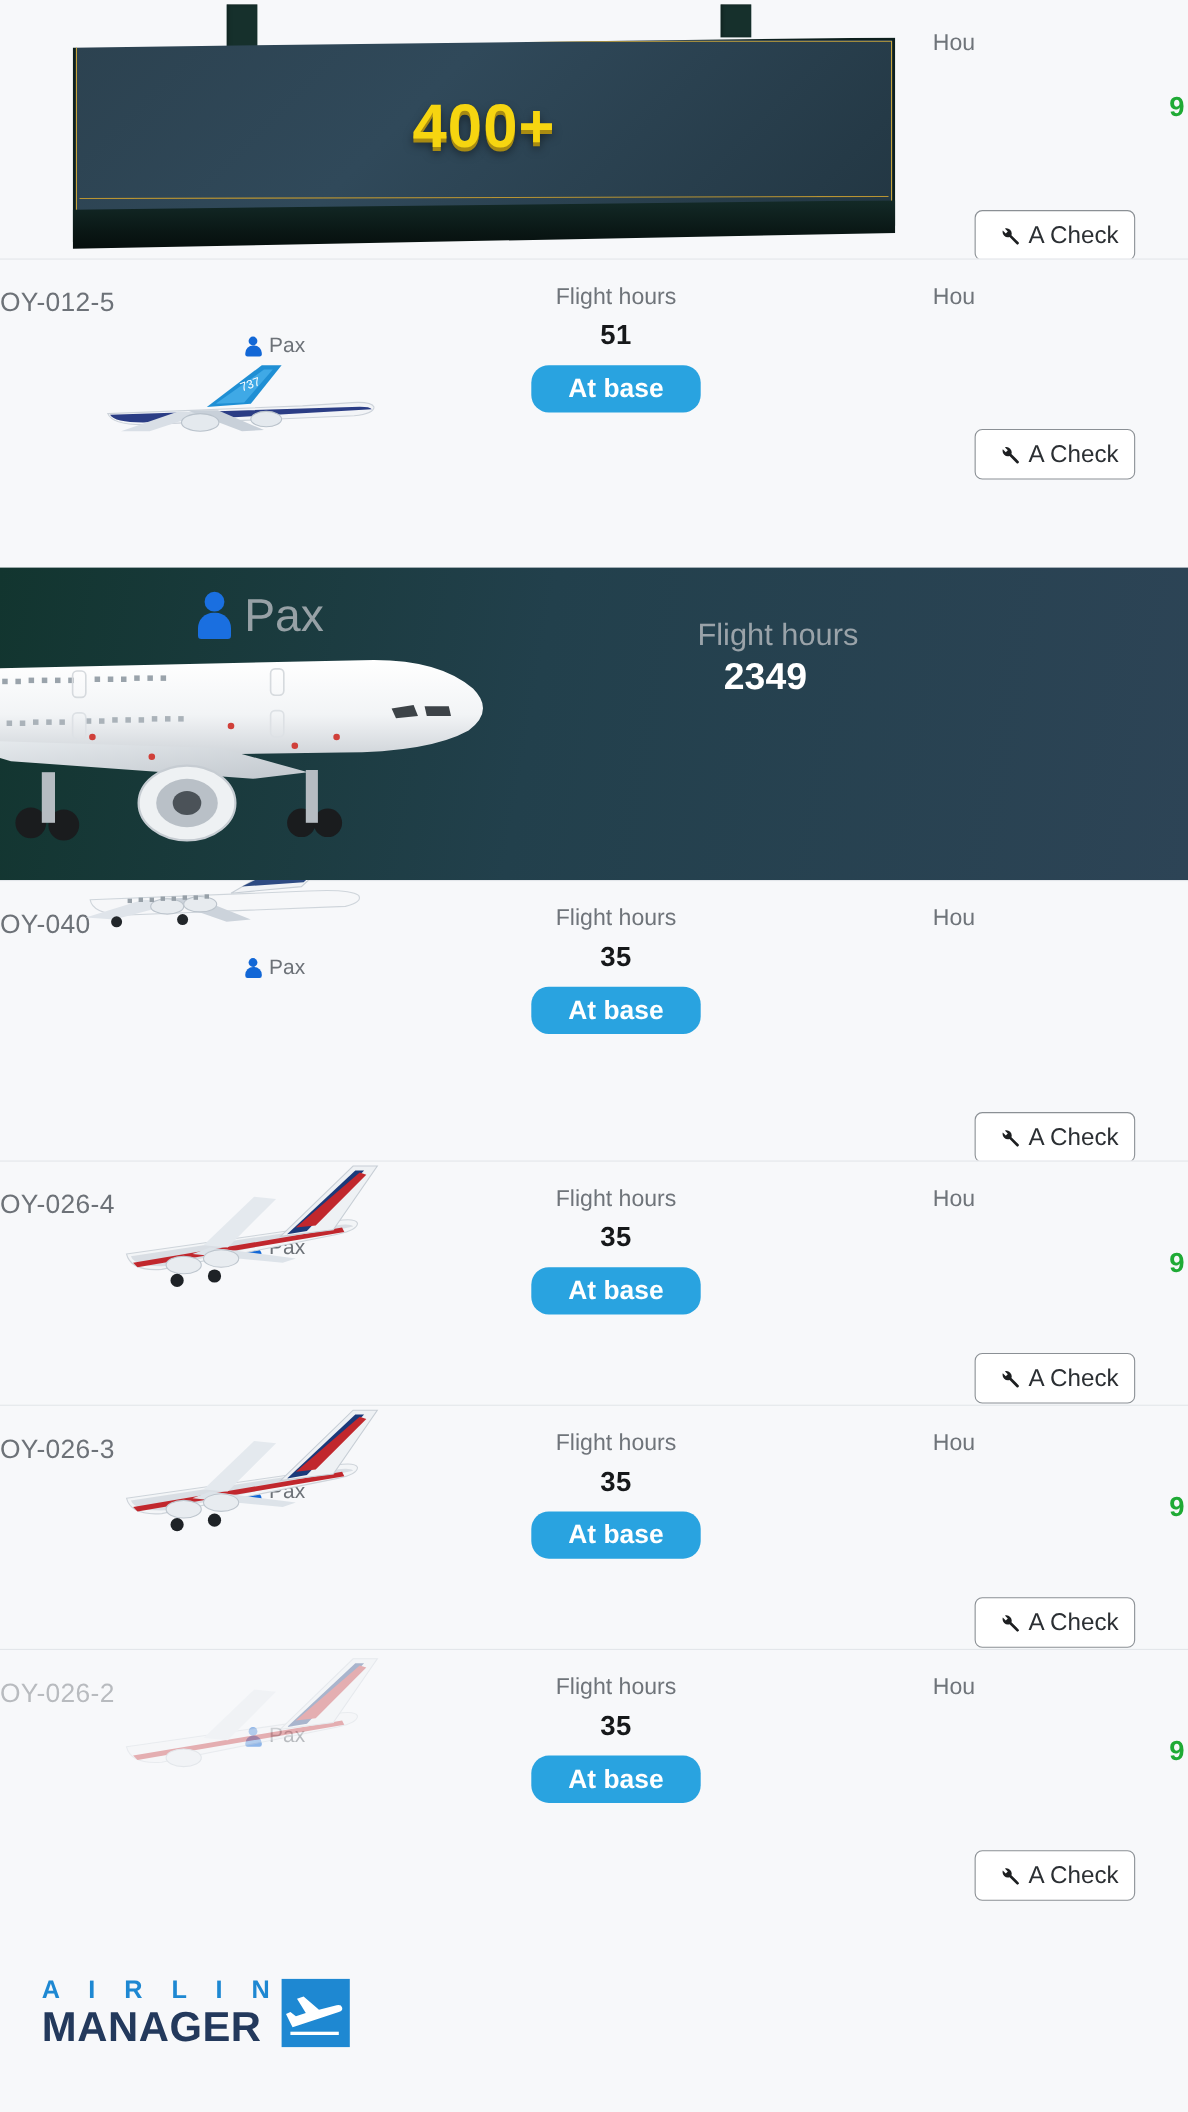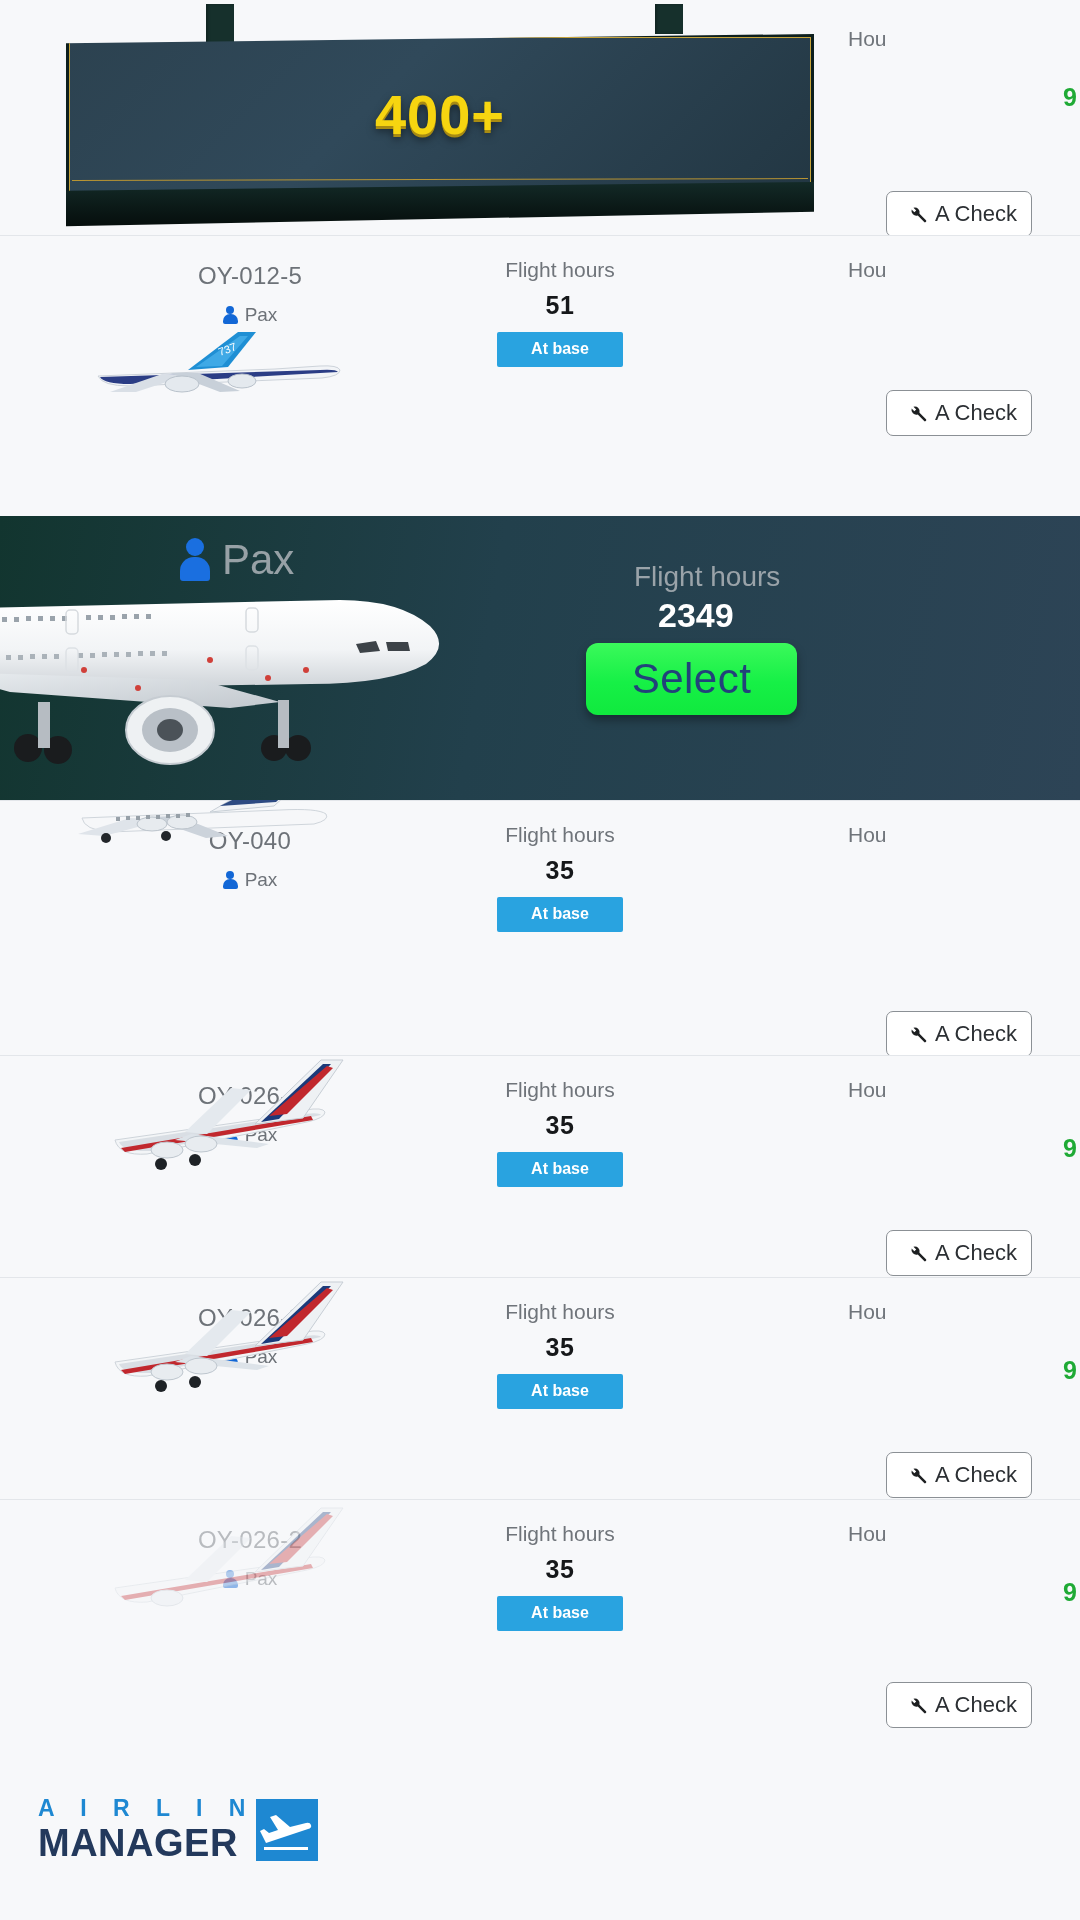--- a/index.html
+++ b/index.html
@@ -12,21 +12,21 @@
   #app{ position:relative; width:1080px; height:1920px; overflow:hidden; background:#f7f8fa; }
 
   
   .row{
     position:relative;
     width:1080px;
     border-top:1px solid #e3e6ea;
     background:#f7f8fa;
   }
   .row .cell-reg{
-    position:absolute; left:0; top:26px; width:500px; text-align:center;
+    position:absolute; left:0; top:26px; width:500px; text-align:left;
   }
   .reg-name{
     font-size:24px; color:#6d7278; letter-spacing:0.3px; font-weight:400;
   }
   .pax-line{
     margin-top:14px; font-size:19px; color:#6d7278;
     display:flex; align-items:center; justify-content:center; gap:7px;
   }
   .pax-icon{
     display:inline-block; width:15px; height:19px; position:relative;
@@ -41,22 +41,22 @@
   }
 
   .cell-hours{
     position:absolute; left:415px; top:22px; width:290px; text-align:center;
   }
   .hours-label{ font-size:21px; color:#6f747a; }
   .hours-value{ font-size:25px; font-weight:bold; color:#16181a; margin-top:9px; letter-spacing:0.5px;}
   .badge-atbase{
     display:inline-block; margin-top:12px;
     background:#29a3e0; color:#ffffff;
-    font-size:16px; font-weight:bold;
-    padding:9px 34px; border-radius:2px; line-height:1.05;
+    font-size:24px; font-weight:bold;
+    padding:9px 34px; border-radius:16px; line-height:1.05;
   }
 
   .cell-hours-right{
     position:absolute; left:848px; top:22px; width:300px; text-align:left;
   }
   .cell-hours-right .hours-label{ font-size:21px; color:#6f747a; white-space:nowrap;}
   .pct-green{
     position:absolute; left:1063px; top:78px;
     font-size:25px; font-weight:bold; color:#1faa35; white-space:nowrap;
   }
@@ -214,21 +214,20 @@
   <div id="selected-row">
     <div class="sel-pax">
       <span class="pax-icon">
           <i></i>
           <b></b>
         </span>
       <span>Pax</span>
     </div>
     <div class="sel-hours-label">Flight hours</div>
     <div class="sel-hours-value">2349</div>
-    <div id="select-btn">Select</div>
 
     <svg id="a380" viewBox="0 0 760 260">
       <defs>
         <linearGradient id="fus" x1="0" y1="0" x2="0" y2="1">
           <stop offset="0%" stop-color="#ffffff"></stop>
           <stop offset="55%" stop-color="#f2f4f6"></stop>
           <stop offset="100%" stop-color="#cdd2d7"></stop>
         </linearGradient>
         <linearGradient id="wingg" x1="0" y1="0" x2="1" y2="1">
           <stop offset="0%" stop-color="#e9edf0"></stop>

